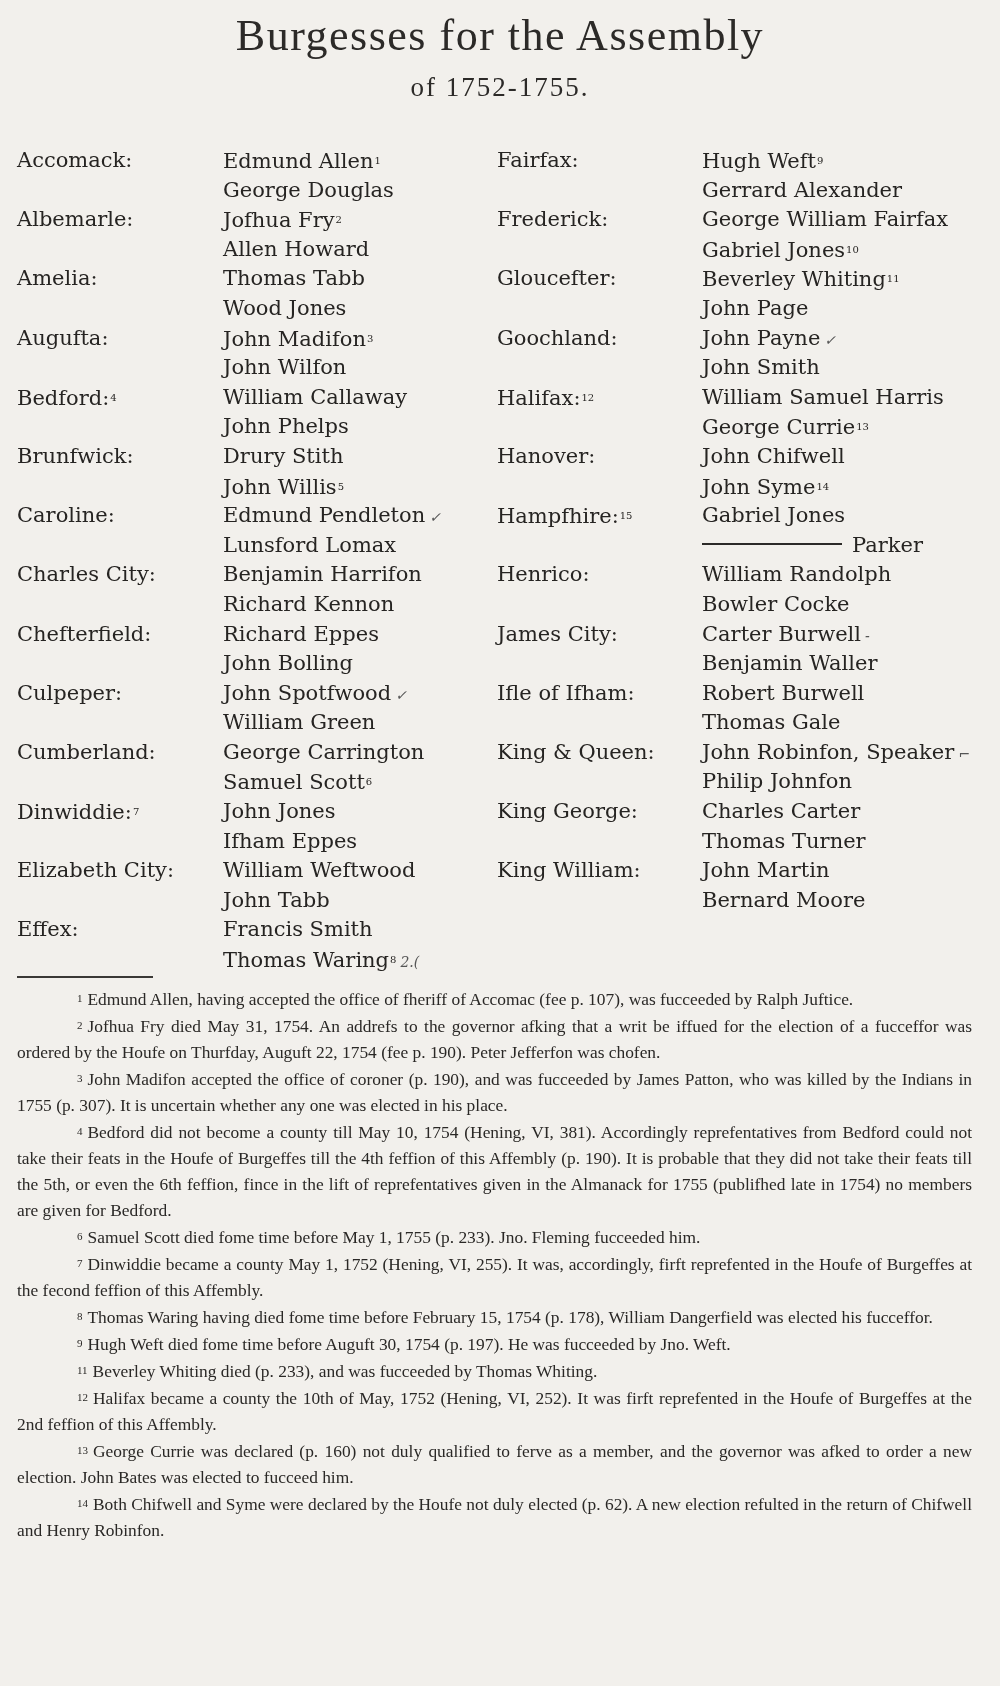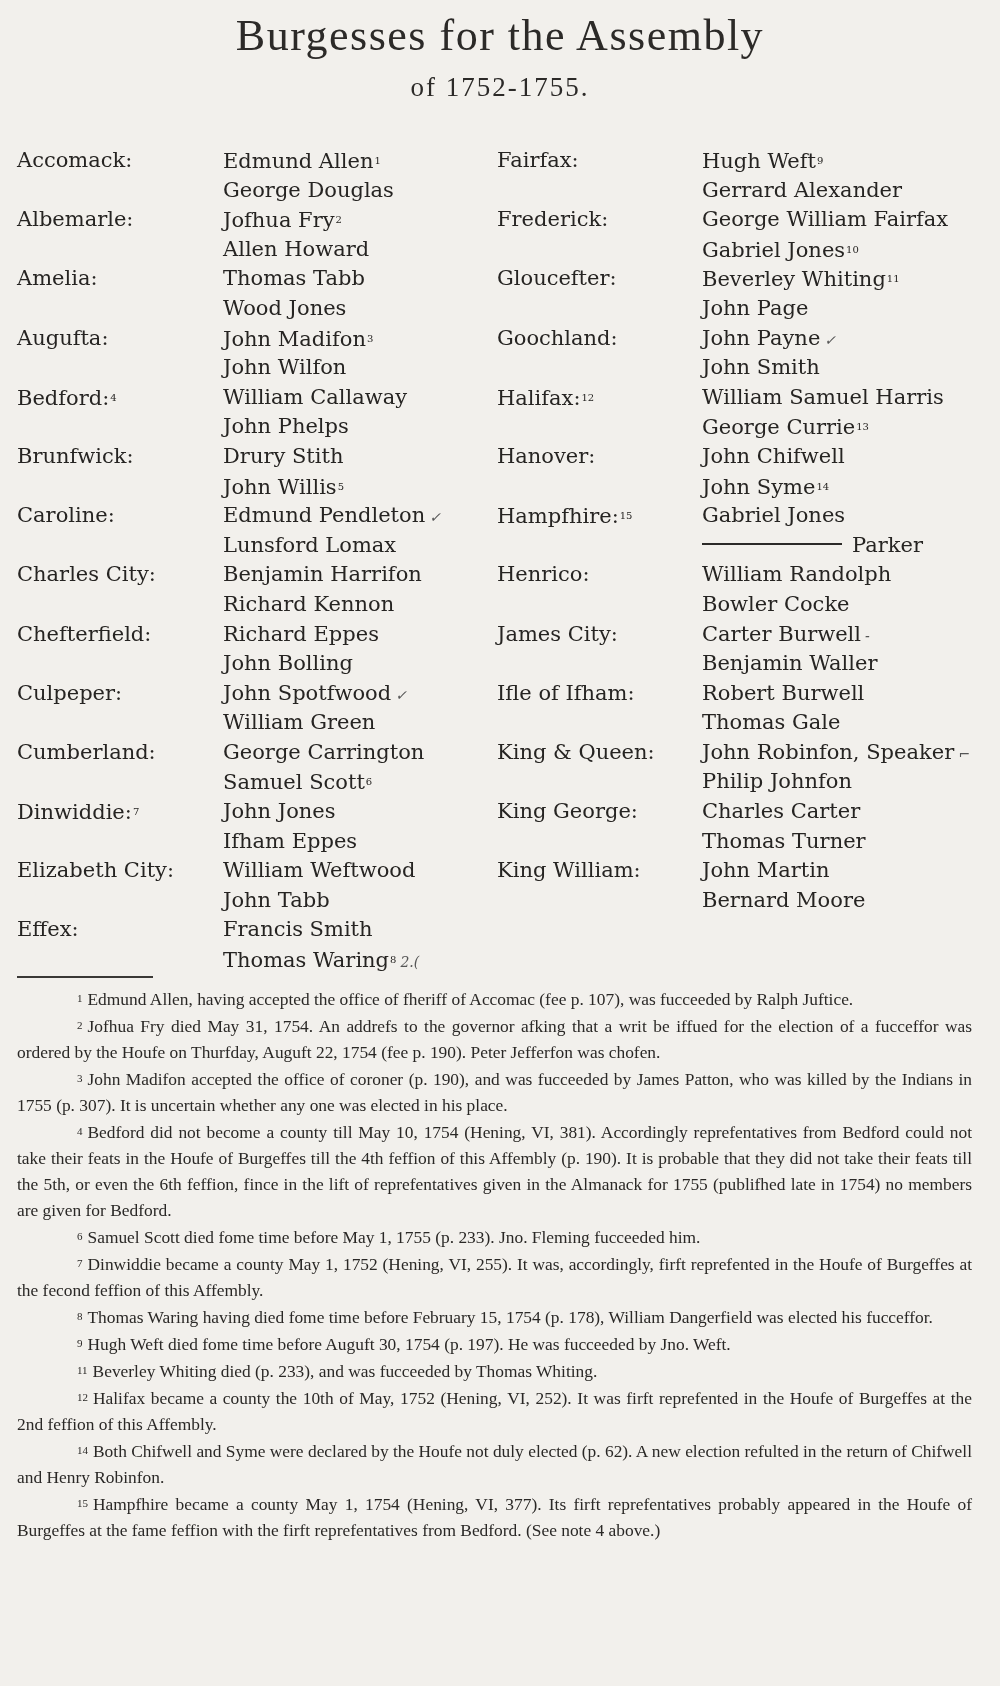--- a/index.html
+++ b/index.html
@@ -253,16 +253,16 @@
       <p class="note"><span class="num">1</span><span>Edmund Allen, having accepted the office of fheriff of Accomac (fee p. 107), was fucceeded by Ralph Juftice.</span></p>
       <p class="note"><span class="num">2</span><span>Jofhua Fry died May 31, 1754. An addrefs to the governor afking that a writ be iffued for the election of a fucceffor was ordered by the Houfe on Thurfday, Auguft 22, 1754 (fee p. 190). Peter Jefferfon was chofen.</span></p>
       <p class="note"><span class="num">3</span><span>John Madifon accepted the office of coroner (p. 190), and was fucceeded by James Patton, who was killed by the Indians in 1755 (p. 307). It is uncertain whether any one was elected in his place.</span></p>
       <p class="note"><span class="num">4</span><span>Bedford did not become a county till May 10, 1754 (Hening, VI, 381). Accordingly reprefentatives from Bedford could not take their feats in the Houfe of Burgeffes till the 4th feffion of this Affembly (p. 190). It is probable that they did not take their feats till the 5th, or even the 6th feffion, fince in the lift of reprefentatives given in the Almanack for 1755 (publifhed late in 1754) no members are given for Bedford.</span></p>
       <p class="note"><span class="num">6</span><span>Samuel Scott died fome time before May 1, 1755 (p. 233). Jno. Fleming fucceeded him.</span></p>
       <p class="note"><span class="num">7</span><span>Dinwiddie became a county May 1, 1752 (Hening, VI, 255). It was, accordingly, firft reprefented in the Houfe of Burgeffes at the fecond feffion of this Affembly.</span></p>
       <p class="note"><span class="num">8</span><span>Thomas Waring having died fome time before February 15, 1754 (p. 178), William Dangerfield was elected his fucceffor.</span></p>
       <p class="note"><span class="num">9</span><span>Hugh Weft died fome time before Auguft 30, 1754 (p. 197). He was fucceeded by Jno. Weft.</span></p>
       <p class="note"><span class="num">11</span><span>Beverley Whiting died (p. 233), and was fucceeded by Thomas Whiting.</span></p>
       <p class="note"><span class="num">12</span><span>Halifax became a county the 10th of May, 1752 (Hening, VI, 252). It was firft reprefented in the Houfe of Burgeffes at the 2nd feffion of this Affembly.</span></p>
+      <p class="note"><span class="num">13</span><span>George Currie was declared (p. 160) not duly qualified to ferve as a member, and the governor was afked to order a new election. John Bates was elected to fucceed him.</span></p>
       <p class="note"><span class="num">14</span><span>Both Chifwell and Syme were declared by the Houfe not duly elected (p. 62). A new election refulted in the return of Chifwell and Henry Robinfon.</span></p>
-      <p class="note"><span class="num">15</span><span>Hampfhire became a county May 1, 1754 (Hening, VI, 377). Its firft reprefentatives probably appeared in the Houfe of Burgeffes at the fame feffion with the firft reprefentatives from Bedford. (See note 4 above.)</span></p>
     </div>
 </div>
 
 </body></html>

